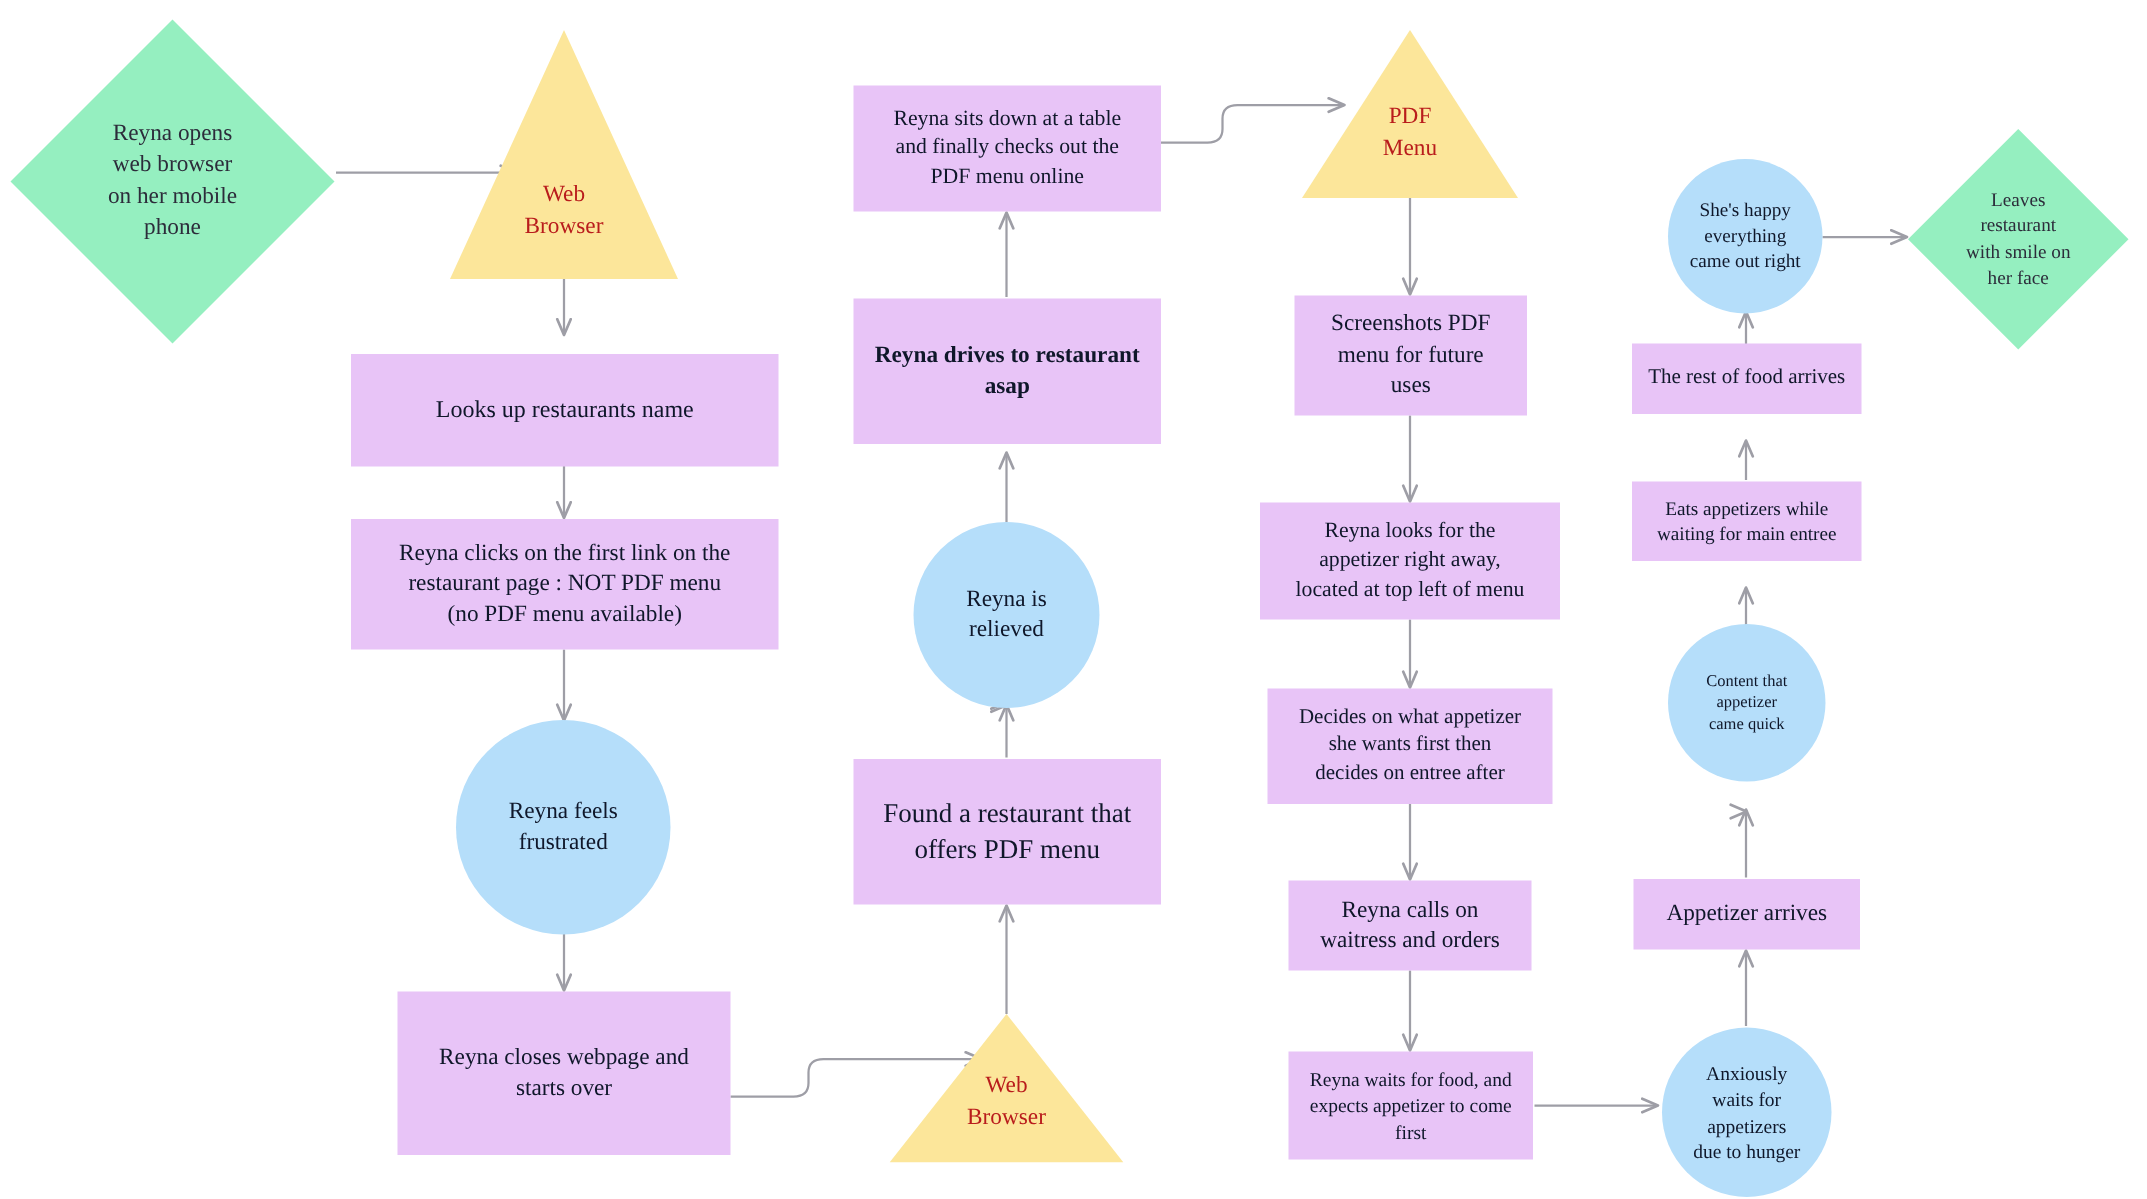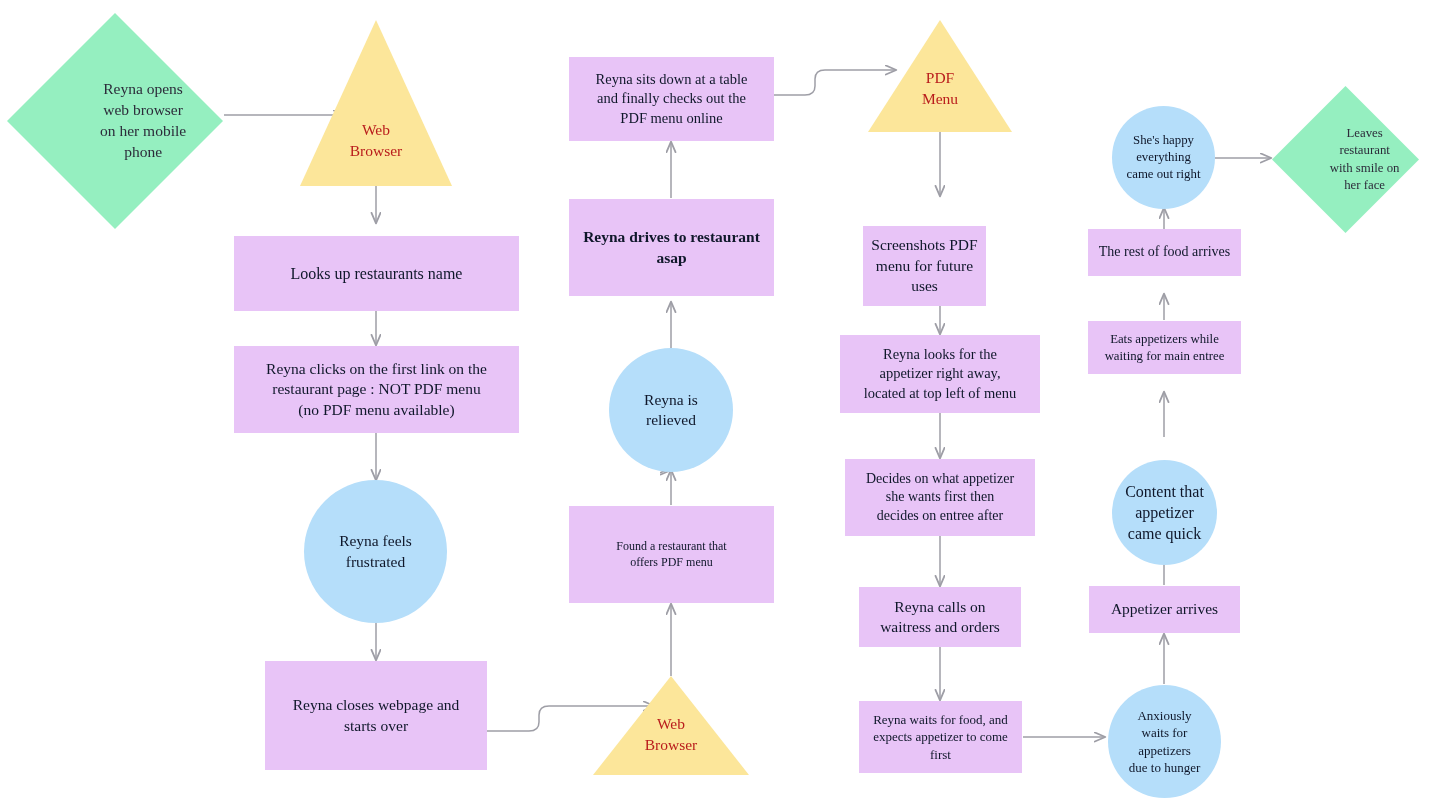--- a/index.html
+++ b/index.html
@@ -39,21 +39,21 @@
   }
   
   .rect {
     background: #e8c4f7;
   }
   
   .diamond-wrap {
     position: absolute;
     display: flex;
     align-items: center;
-    justify-content: flex-end;
+    justify-content: center;
   }
   .diamond-shape {
     position: absolute;
     left: 0; top: 0;
     width: 100%; height: 100%;
     background: #95efc0;
     transform: rotate(45deg) scale(0.7071);
     transform-origin: center center;
   }
   .diamond-wrap .lbl {
@@ -178,21 +178,21 @@
   </div>
 
   <div class="tri-wrap" style="left:593px; top:676px; width:156px; height:99px; font-size:15.5px;">
     <svg class="tri-shape" viewBox="0 0 156 99" preserveAspectRatio="none">
       <polygon points="78,0 156,99 0,99" fill="#fce69a"></polygon>
     </svg>
     <span class="lbl" style="top:38px;">Web
 Browser</span>
   </div>
 
-  <div class="node rect" style="left:569px; top:506px; width:205px; height:97px; font-size:12px;">
+  <div class="node rect" style="left:569px; top:506px; width:205px; height:97px; font-size:18px;">
     <span class="lbl">Found a restaurant that
 offers PDF menu</span>
   </div>
 
   <div class="node circle" style="left:609px; top:348px; width:124px; height:124px; font-size:15.5px;">
     <span class="lbl">Reyna is
 relieved</span>
   </div>
 
   <div class="node rect" style="left:569px; top:199px; width:205px; height:97px; font-size:15.5px;font-weight:bold;">
@@ -207,21 +207,21 @@
   </div>
 
   <div class="tri-wrap" style="left:868px; top:20px; width:144px; height:112px; font-size:15.5px;">
     <svg class="tri-shape" viewBox="0 0 144 112" preserveAspectRatio="none">
       <polygon points="72,0 144,112 0,112" fill="#fce69a"></polygon>
     </svg>
     <span class="lbl" style="top:48px;">PDF
 Menu</span>
   </div>
 
-  <div class="node rect" style="left:863px; top:197px; width:123px; height:80px; font-size:15.5px;margin-top:29px;">
+  <div class="node rect" style="left:863px; top:197px; width:155px; height:80px; font-size:15.5px;">
     <span class="lbl">Screenshots PDF
 menu for future
 uses</span>
   </div>
 
   <div class="node rect" style="left:840px; top:335px; width:200px; height:78px; font-size:14.5px;">
     <span class="lbl">Reyna looks for the
 appetizer right away,
 located at top left of menu</span>
   </div>
@@ -247,21 +247,21 @@
     <span class="lbl">Anxiously
 waits for
 appetizers
 due to hunger</span>
   </div>
 
   <div class="node rect" style="left:1089px; top:586px; width:151px; height:47px; font-size:15.5px;">
     <span class="lbl">Appetizer arrives</span>
   </div>
 
-  <div class="node circle" style="left:1112px; top:460px; width:105px; height:105px; font-size:16px;">
+  <div class="node circle" style="left:1112px; top:416px; width:105px; height:105px; font-size:11px;">
     <span class="lbl">Content that
 appetizer
 came quick</span>
   </div>
 
   <div class="node rect" style="left:1088px; top:321px; width:153px; height:53px; font-size:12.8px;">
     <span class="lbl">Eats appetizers while
 waiting for main entree</span>
   </div>
 

